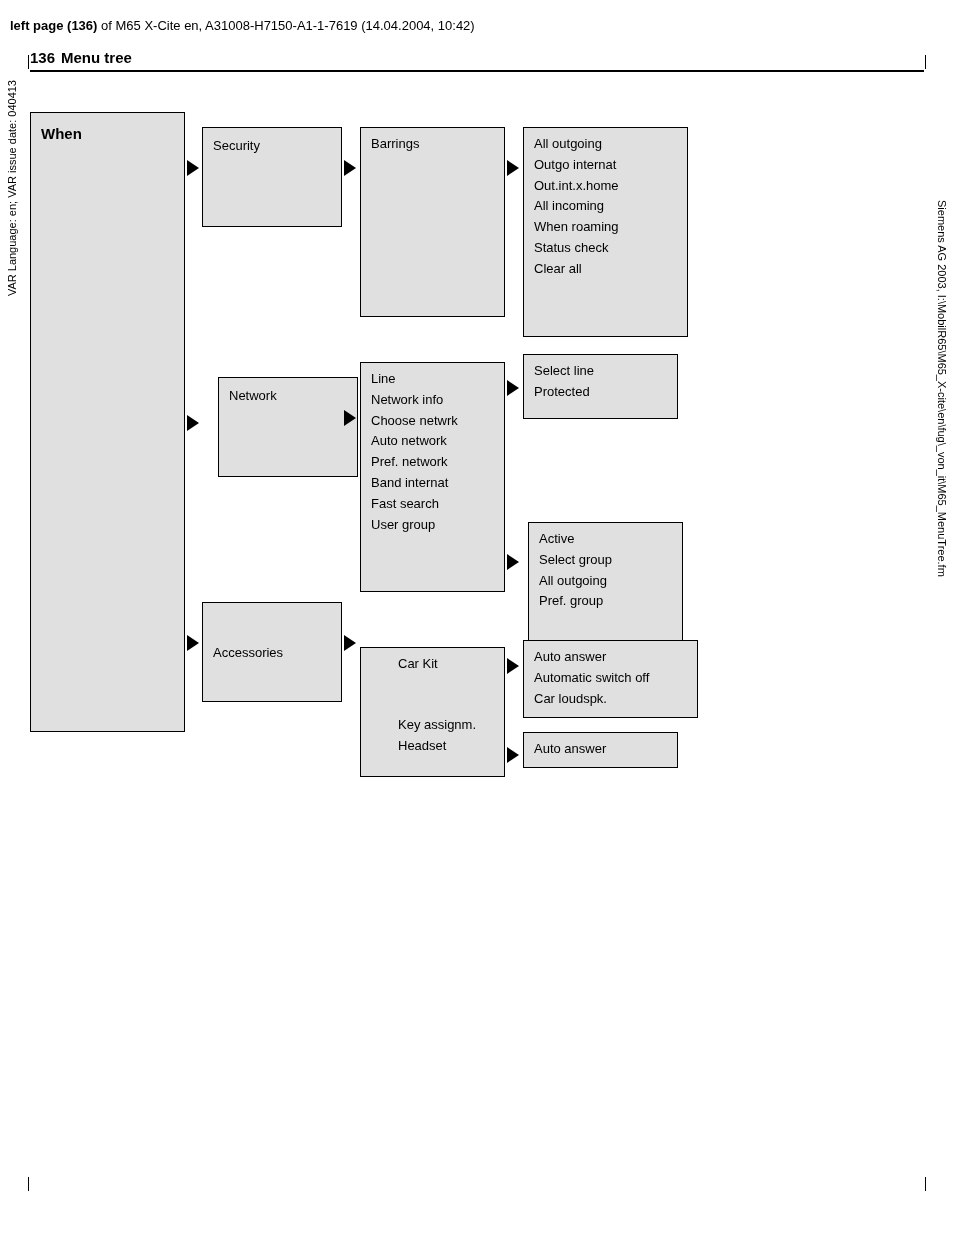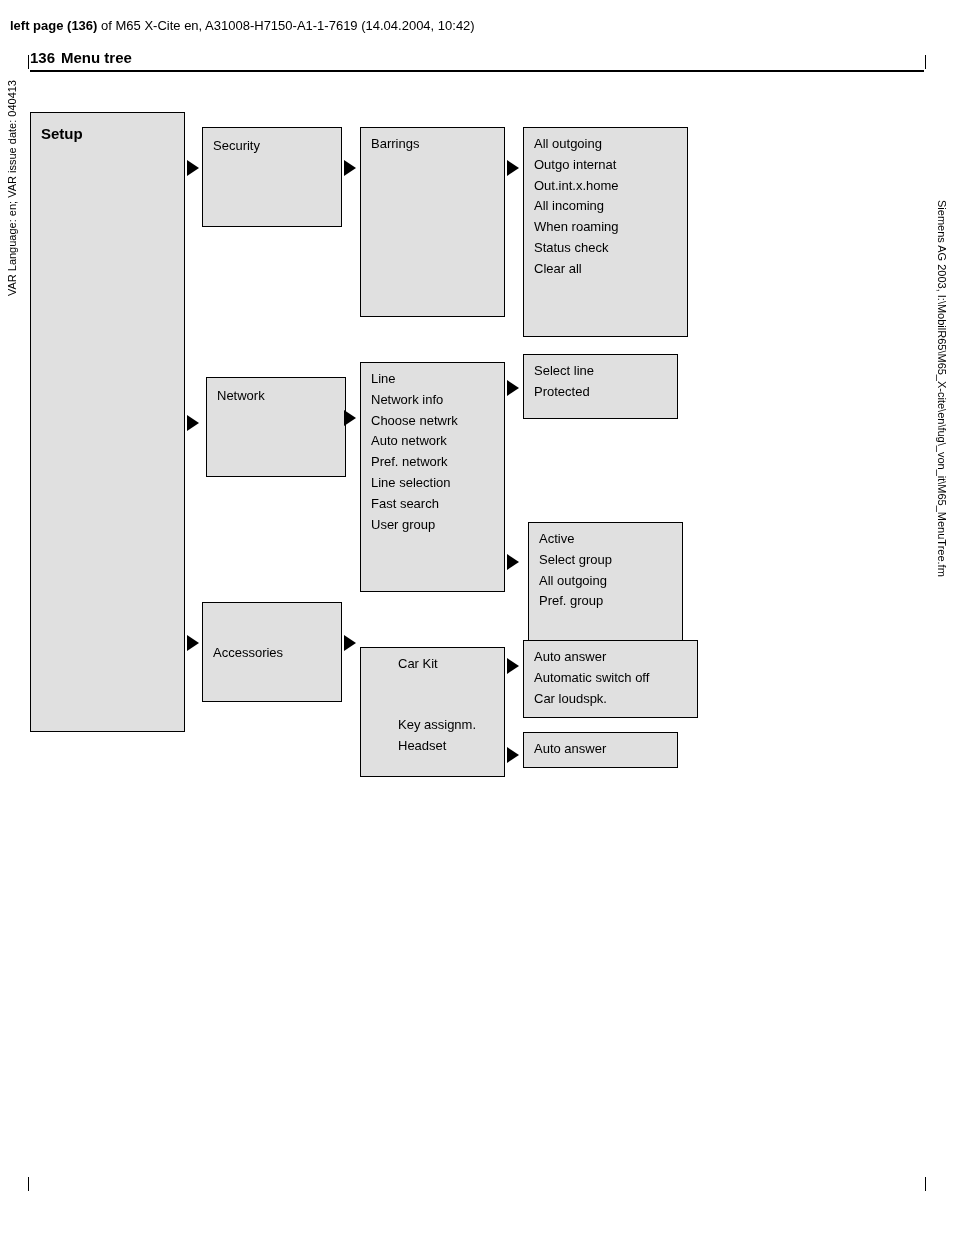--- a/index.html
+++ b/index.html
@@ -110,21 +110,21 @@
 
 <div class="page-content">
   <div class="page-header">
     <span class="page-number">136</span>
     <span class="page-title">Menu tree</span>
   </div>
 
   <div class="diagram">
 
     <div class="box" style="left:0; top:20px; width:155px; height:620px; font-weight:bold; font-size:15px; padding-top:12px;">
-      <span>Setup</span>
+      <span>When</span>
     </div>
 
     <div class="tri" style="left:157px; top:68px;"></div>
 
     <div class="tri" style="left:157px; top:323px;"></div>
 
     <div class="tri" style="left:157px; top:543px;"></div>
 
     <div class="box" style="left:172px; top:35px; width:140px; height:100px; display:flex; align-items:flex-start; padding-top:8px;">
       <span class="box-item">Security</span>
@@ -141,33 +141,33 @@
     <div class="box" style="left:493px; top:35px; width:165px; height:210px;">
       <div class="box-item">All outgoing</div>
       <div class="box-item">Outgo internat</div>
       <div class="box-item">Out.int.x.home</div>
       <div class="box-item">All incoming</div>
       <div class="box-item">When roaming</div>
       <div class="box-item">Status check</div>
       <div class="box-item">Clear all</div>
     </div>
 
-    <div class="box" style="left:176px; top:285px; width:140px; height:100px; display:flex; align-items:flex-start; padding-top:8px;">
+    <div class="box" style="left:188px; top:285px; width:140px; height:100px; display:flex; align-items:flex-start; padding-top:8px;">
       <span class="box-item">Network</span>
     </div>
 
     <div class="tri" style="left:314px; top:318px;"></div>
 
     <div class="box" style="left:330px; top:270px; width:145px; height:230px;">
       <div class="box-item">Line</div>
       <div class="box-item">Network info</div>
       <div class="box-item">Choose netwrk</div>
       <div class="box-item">Auto network</div>
       <div class="box-item">Pref. network</div>
-      <div class="box-item">Line selection</div>
+      <div class="box-item">Band internat</div>
       <div class="box-item">Fast search</div>
       <div class="box-item">User group</div>
     </div>
 
     <div class="tri" style="left:477px; top:288px;"></div>
 
     <div class="box" style="left:493px; top:262px; width:155px; height:65px;">
       <div class="box-item">Select line</div>
       <div class="box-item">Protected</div>
     </div>

